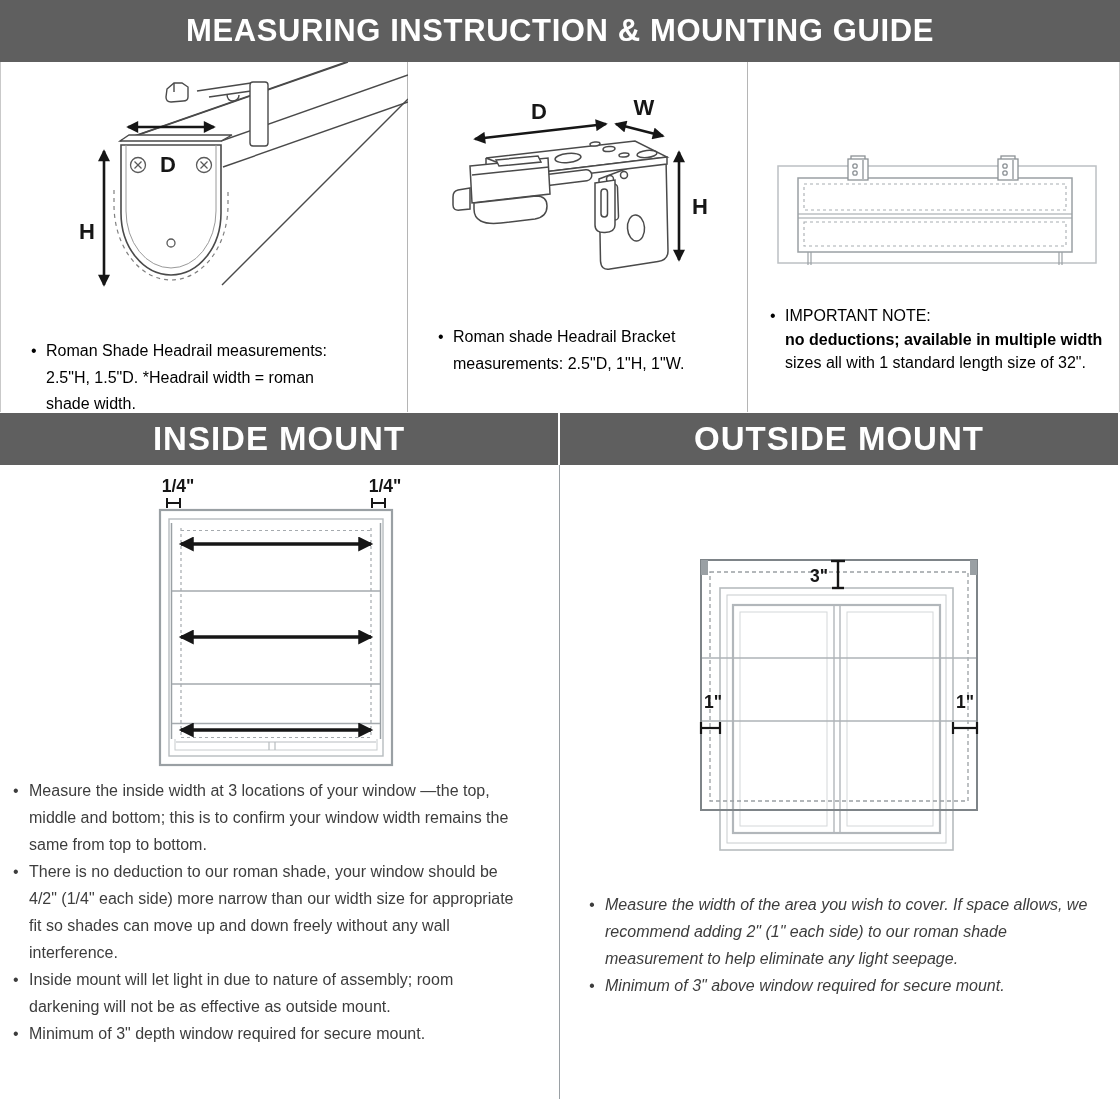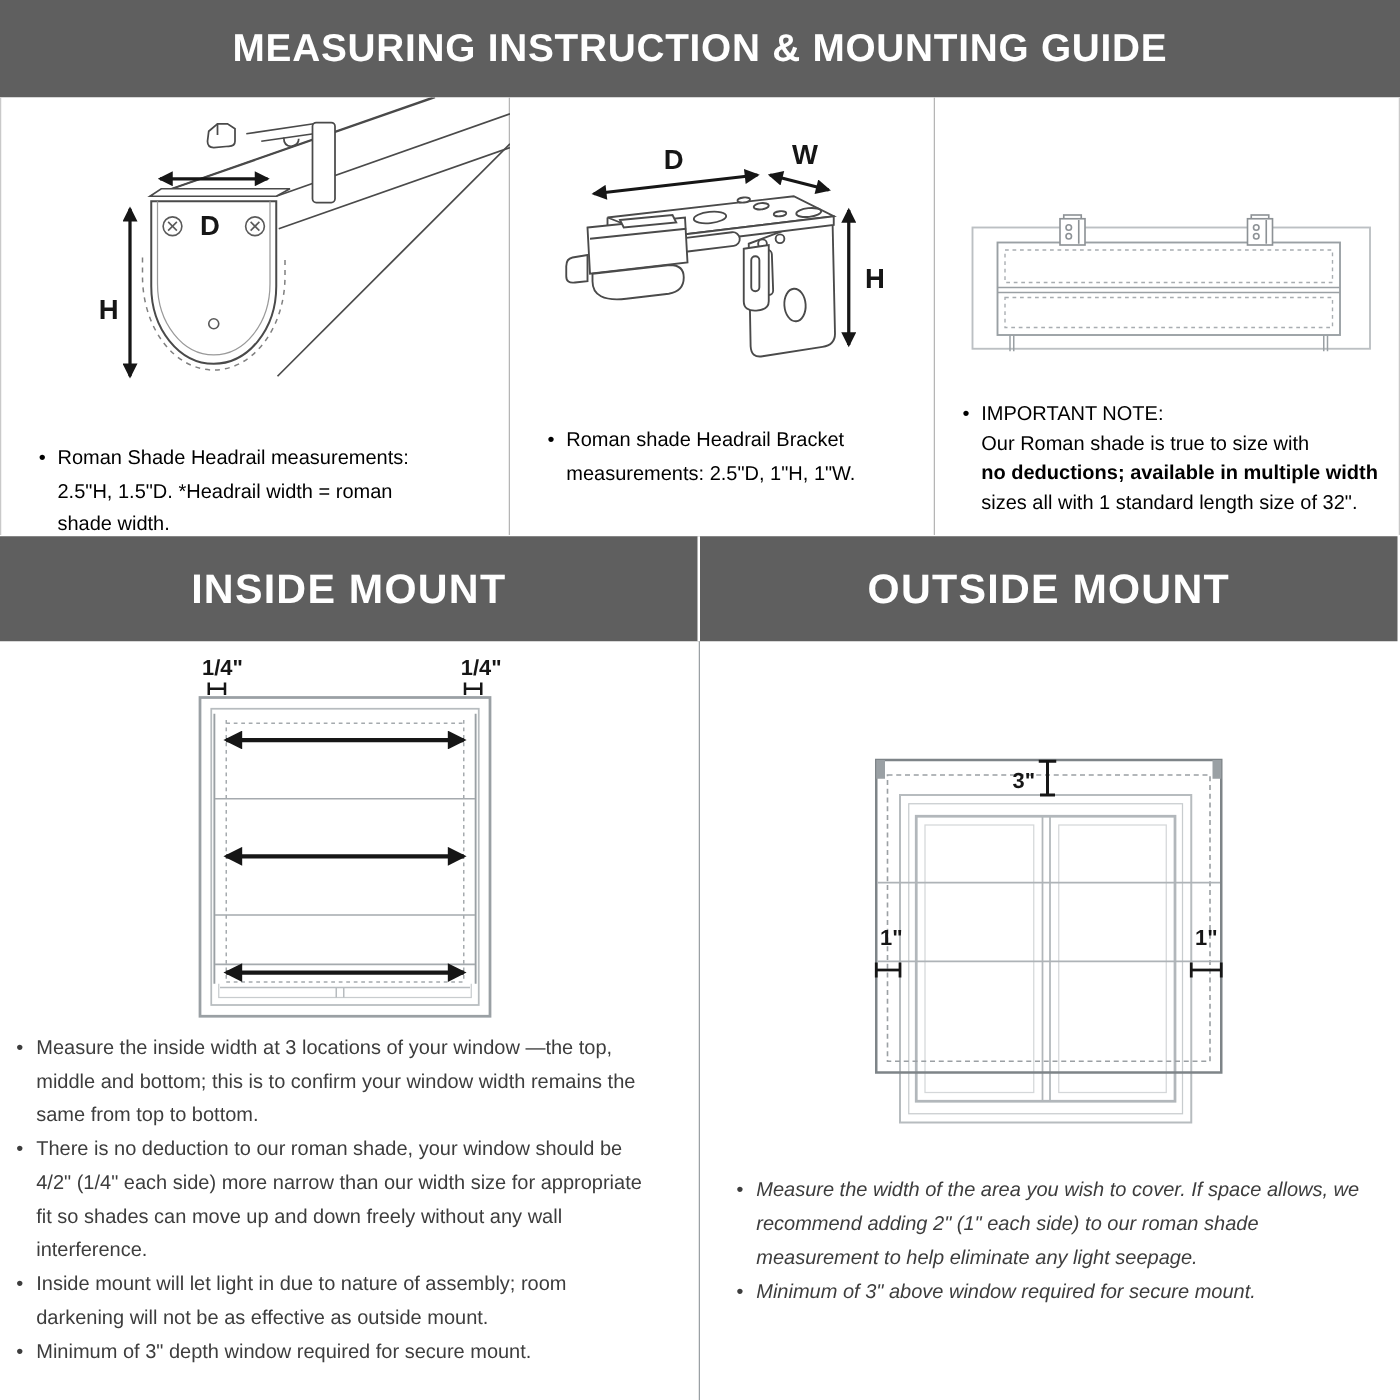--- a/index.html
+++ b/index.html
@@ -1,40 +1,40 @@
 <!DOCTYPE html>
 <html><head>
 <meta charset="utf-8">
 <style>
   html,body { margin:0; padding:0; background:#ffffff; }
   body { width:1120px; height:1120px; font-family:"Liberation Sans", sans-serif; color:#3d3d3d; }
   .page { position:relative; width:1120px; height:1120px; overflow:hidden; background:#fff; }
 
   
-  .main-header { height:78px; background:#5f5f5f; display:flex; align-items:center; justify-content:center; }
+  .main-header { height:62px; background:#5f5f5f; display:flex; align-items:center; justify-content:center; }
   .main-header h1 { margin:0; color:#ffffff; font-size:31px; font-weight:700; letter-spacing:0.6px; }
 
   
   .top-panels { display:flex; height:350px; border-left:1px solid #c9c9c9; border-right:1px solid #c9c9c9; box-sizing:border-box; background:#fff; }
   .panel { position:relative; box-sizing:border-box; }
   .panel-1 { width:407px; border-right:1px solid #b5b5b5; }
   .panel-2 { width:340px; border-right:1px solid #b5b5b5; }
   .panel-3 { flex:1; }
   .panel svg { position:absolute; top:0; left:0; }
 
   .note { position:absolute; font-size:16px; line-height:26.5px; color:#000000; }
   .hang { position:relative; padding-left:15px; }
   .hang::before { content:"\2022"; position:absolute; left:0; }
   .p1-note { left:30px; top:260px; width:302px; }
   .p2-note { left:30px; top:246px; width:248px; }
   .p3-note { left:22px; top:242px; width:348px; line-height:23.5px; }
   .p3-note .line { display:block; }
 
   
-  .mount-bars { display:flex; height:84px; margin-top:1px; }
+  .mount-bars { display:flex; height:52px; margin-top:1px; }
   .bar { background:#5f5f5f; color:#fff; display:flex; align-items:center; justify-content:center;
          font-size:33px; font-weight:700; letter-spacing:1px; box-sizing:border-box; }
   .bar-inside { width:560px; border-right:2px solid #ffffff; }
   .bar-outside { width:558px; }
 
   
   .mount-cols { display:flex; height:634px; }
   .mount-col { position:relative; box-sizing:border-box; width:560px; }
   .col-inside { border-right:1px solid #9aa0a4; }
   .mount-col svg { position:absolute; top:0; left:0; }
@@ -185,21 +185,20 @@
           <line x1="50" y1="152" x2="324" y2="152"></line>
           <line x1="50" y1="156" x2="324" y2="156"></line>
           <line x1="60" y1="190" x2="60" y2="203"></line>
             <line x1="63" y1="190" x2="63" y2="203"></line>
           <line x1="311" y1="190" x2="311" y2="203"></line>
             <line x1="314" y1="190" x2="314" y2="203"></line>
         </g>
       </svg>
       <div class="note p3-note">
         <span class="line hang">IMPORTANT NOTE:</span>
-        <span class="line" style="padding-left:15px;">Our Roman shade is true to size with</span>
         <span class="line" style="padding-left:15px;font-weight:bold;">no deductions; available in multiple width</span>
         <span class="line" style="padding-left:15px;">sizes all with 1 standard length size of 32".</span>
       </div>
     </div>
   </section>
 
   <div class="mount-bars">
     <div class="bar bar-inside">
       <span>INSIDE MOUNT</span>
     </div>

